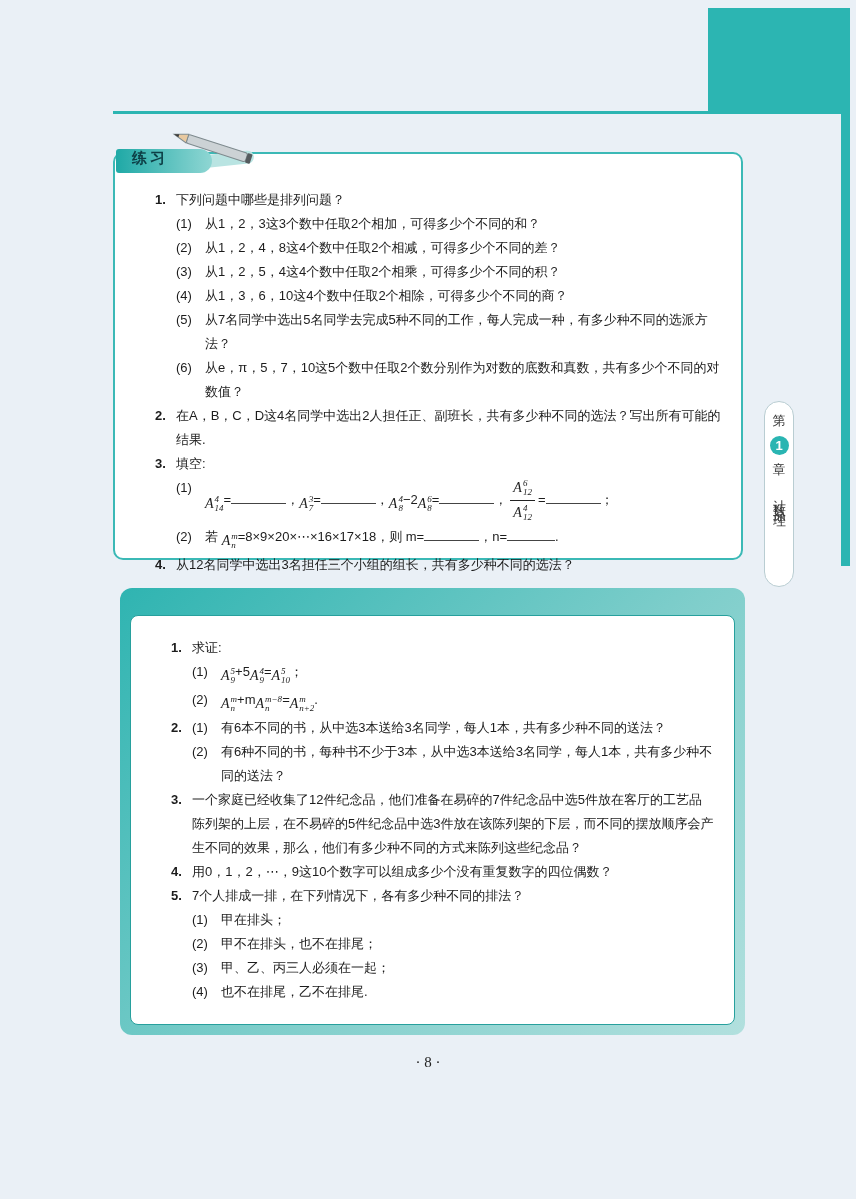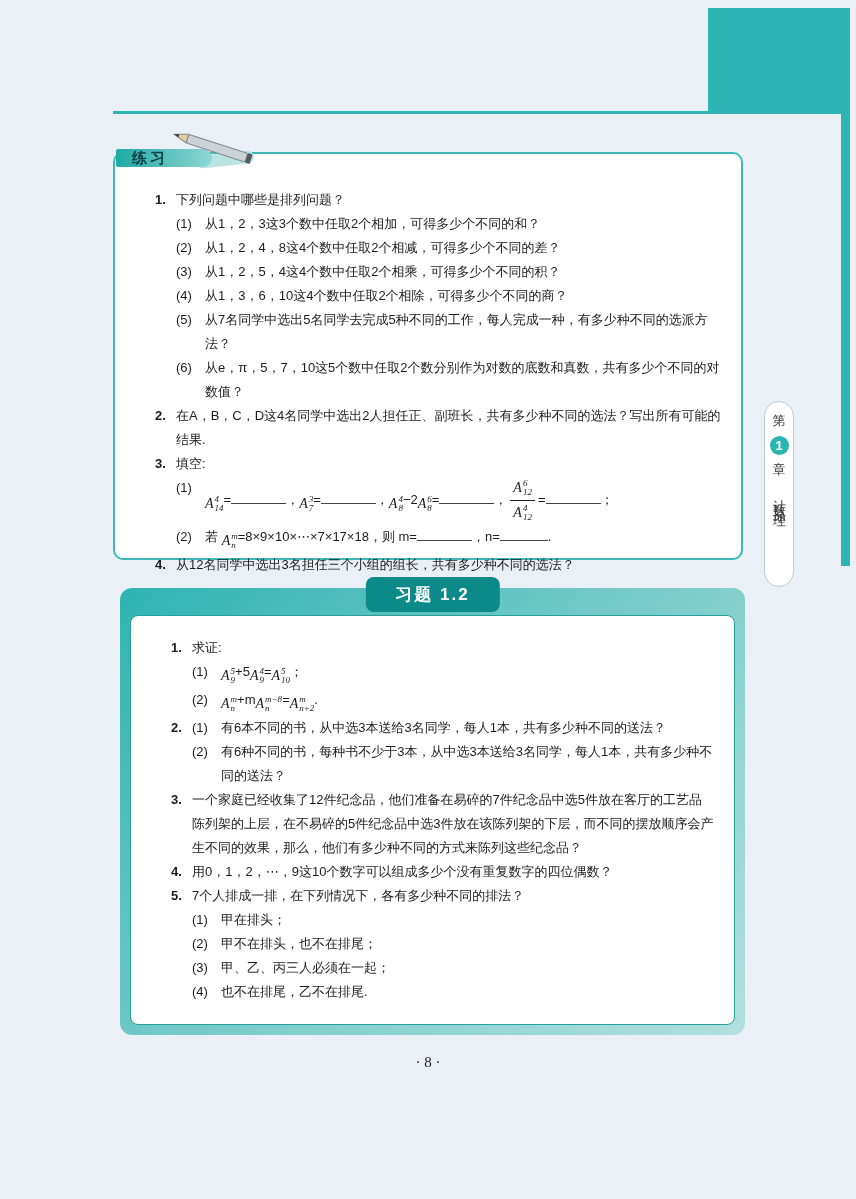--- a/index.html
+++ b/index.html
@@ -12,21 +12,21 @@
   .top-banner{position:absolute;top:8px;right:6px;width:142px;height:106px;background:#2cb5b2;}
   .side-strip{position:absolute;top:8px;right:6px;width:9px;height:558px;background:#2cb5b2;}
   .top-rule{position:absolute;left:113px;top:111px;width:631px;height:3px;background:#2cb5b2;}
 
   
   .exercise-box{position:absolute;left:113px;top:152px;width:630px;height:408px;
     background:#fff;border:2px solid #3bb9b6;border-radius:10px;box-sizing:border-box;}
   .exercise-content{padding:34px 14px 0 40px;}
   .tab-swoosh{position:absolute;left:196px;top:153px;width:58px;height:13px;background:#b9e4e2;
     border-radius:7px;transform:rotate(-6deg);z-index:1;}
-  .exercise-tab{position:absolute;left:116px;top:149px;width:96px;height:18px;z-index:2;
+  .exercise-tab{position:absolute;left:116px;top:149px;width:96px;height:24px;z-index:2;
     background:linear-gradient(90deg,#1fa9a6,#8fd6d3);border-radius:4px 16px 16px 4px;
     display:flex;align-items:flex-start;padding-left:16px;box-sizing:border-box;}
   .exercise-tab-label{font-size:15px;font-weight:bold;color:#0d3f46;letter-spacing:3px;}
   .pencil{position:absolute;left:168px;top:124px;z-index:3;}
 
   
   .problems-box{position:absolute;left:120px;top:588px;width:625px;height:447px;border-radius:12px;
     background:linear-gradient(135deg,#2fb4b1,#7fcecb 55%,#b2e0de);}
   .problems-inner{position:absolute;left:10px;top:27px;right:10px;bottom:10px;background:#fff;
     border:1px solid #27a09d;border-radius:8px;padding:20px 20px 0 40px;box-sizing:border-box;overflow:hidden;}
@@ -164,21 +164,21 @@
         </div>
         <div class="row">
           <span class="m1"></span>
           <span class="m2">(2)</span>
           <div class="txt"><span>若 </span><span class="scr">
               <span class="base">A</span>
               <span class="ss">
                 <span class="sup">m</span>
                 <span class="sub">n</span>
               </span>
-            </span><span>=8×9×10×⋯×7×17×18，则 m=</span><span class="blank" style="width: 55px;"></span><span>，n=</span><span class="blank" style="width: 48px;"></span><span>.</span></div>
+            </span><span>=8×9×20×⋯×16×17×18，则 m=</span><span class="blank" style="width: 55px;"></span><span>，n=</span><span class="blank" style="width: 48px;"></span><span>.</span></div>
         </div>
         <div class="row">
           <span class="m1">4.</span>
           <div class="txt"><span>从12名同学中选出3名担任三个小组的组长，共有多少种不同的选法？</span></div>
         </div>
       </div>
   </div>
   <div class="tab-swoosh"></div>
   <div class="exercise-tab">
     <span class="exercise-tab-label">练习</span>
@@ -186,21 +186,20 @@
   <svg class="pencil" width="100" height="50" viewBox="0 0 100 50">
     <g transform="rotate(18 50 24)">
       <rect x="18" y="20" width="62" height="9" rx="2" fill="#ccd2d5" stroke="#7e8a8e" stroke-width="1"></rect>
       <polygon points="18,20 4,24.5 18,29" fill="#e8c9a0" stroke="#7e8a8e" stroke-width="1"></polygon>
       <polygon points="9,22.9 4,24.5 9,26.1" fill="#3a3a3a"></polygon>
       <rect x="80" y="19.5" width="5" height="10" rx="1" fill="#555b5e"></rect>
     </g>
   </svg>
 
   <div class="problems-box">
-    <div class="problems-header">习题 1.2</div>
     <div class="problems-inner">
       <div>
           <div class="row">
             <span class="m1">1.</span>
             <div class="txt"><span>求证:</span></div>
           </div>
           <div class="row">
             <span class="m1"></span>
             <span class="m2">(1)</span>
             <div class="txt"><span class="scr">

